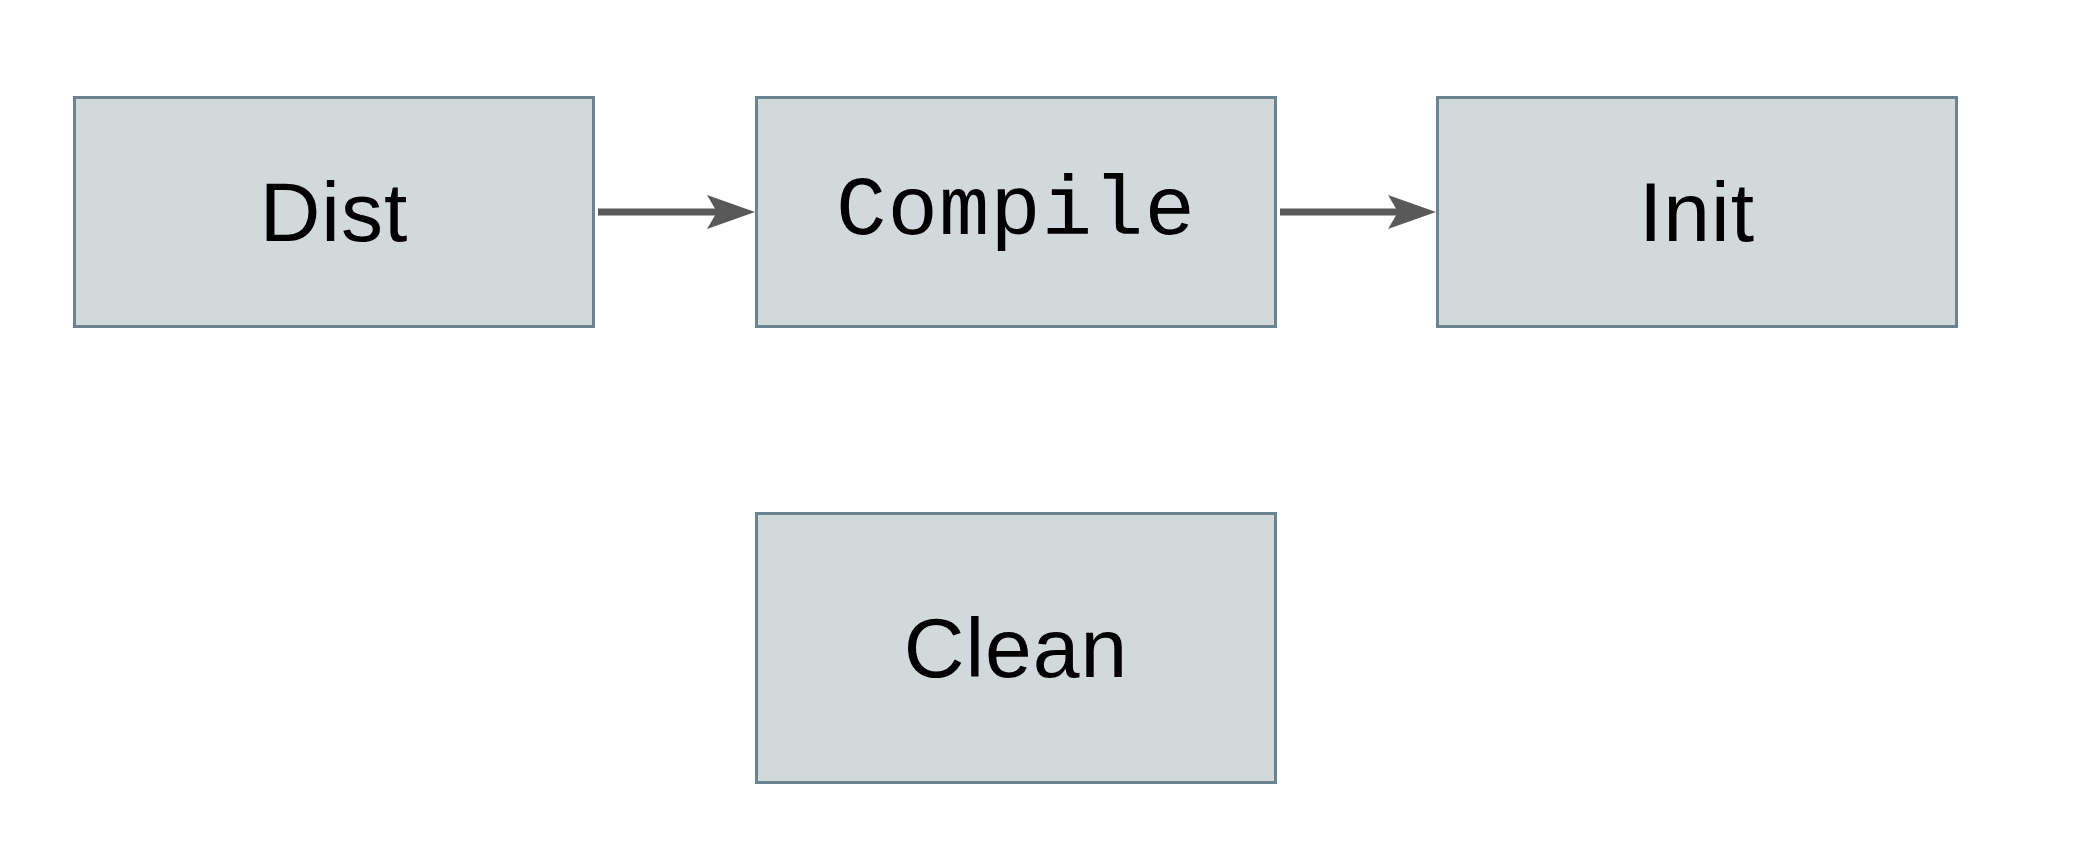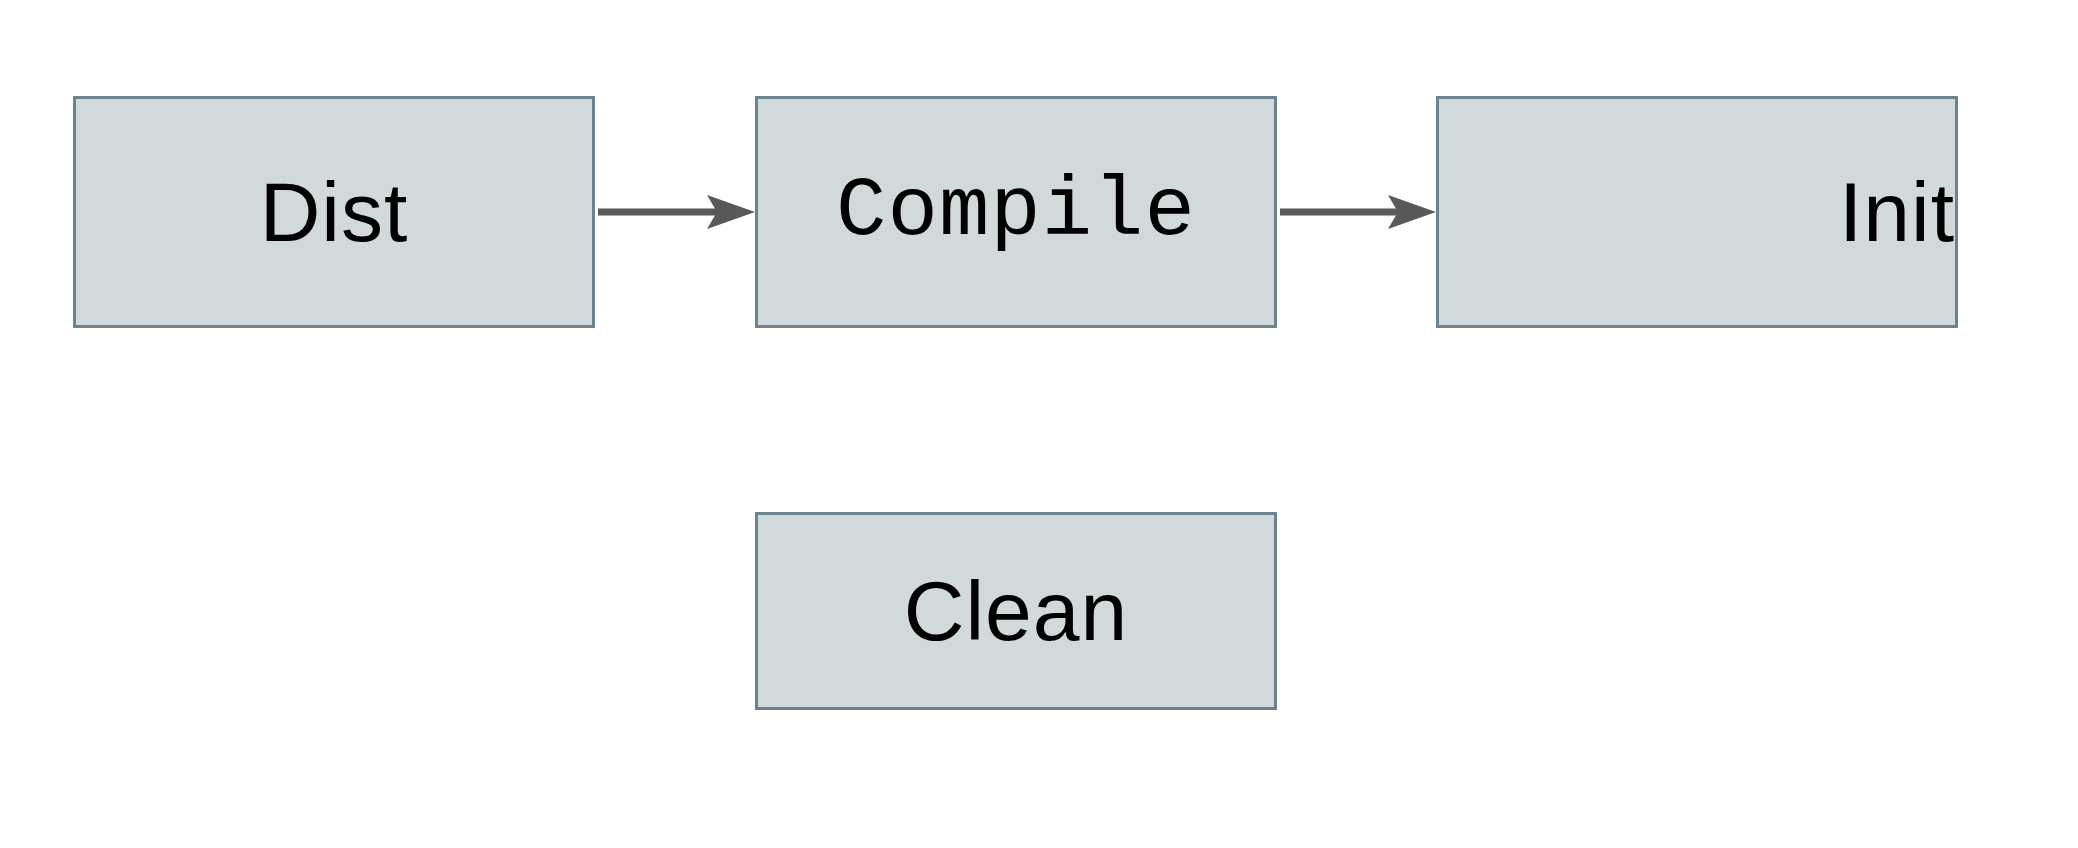--- a/index.html
+++ b/index.html
@@ -27,22 +27,22 @@
   .node-label {
     font-size: 84px;
     line-height: 1;
     color: var(--node-text, #000000);
     letter-spacing: 1px;
     user-select: none;
   }
   
   #node-dist    { left: 73px;   top: 96px;  width: 522px; height: 232px; }
   #node-compile { left: 755px;  top: 96px;  width: 522px; height: 232px; font-family: Liberation Mono, monospace; }
-  #node-init    { left: 1436px; top: 96px;  width: 522px; height: 232px; justify-content: flex-end; }
-  #node-clean   { left: 755px;  top: 512px; width: 522px; height: 198px; }
+  #node-init    { left: 1436px; top: 96px;  width: 522px; height: 232px; }
+  #node-clean   { left: 755px;  top: 512px; width: 522px; height: 272px; }
 
   .edge-layer {
     position: absolute;
     left: 0; top: 0;
     width: 2078px;
     height: 848px;
     pointer-events: none;
   }
   .edge-shaft {
     stroke: var(--arrow, #595959);

